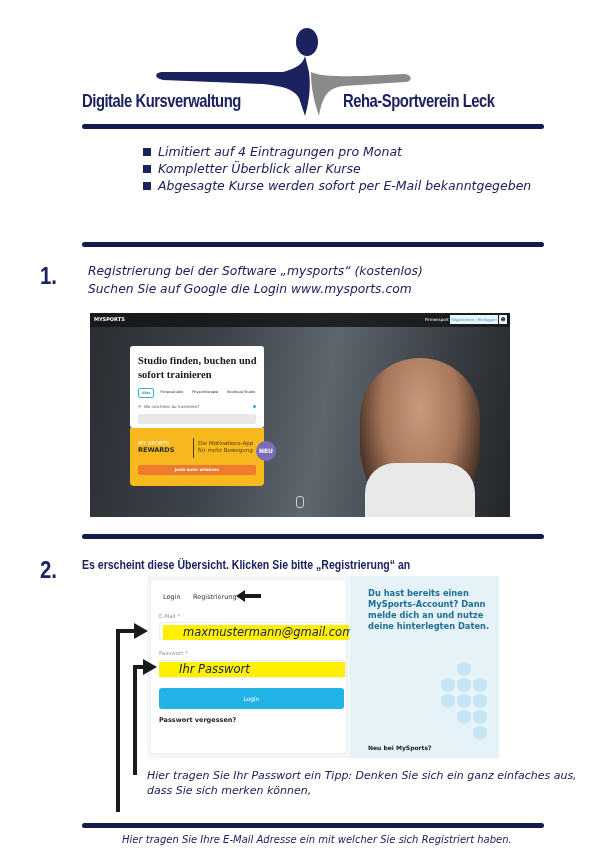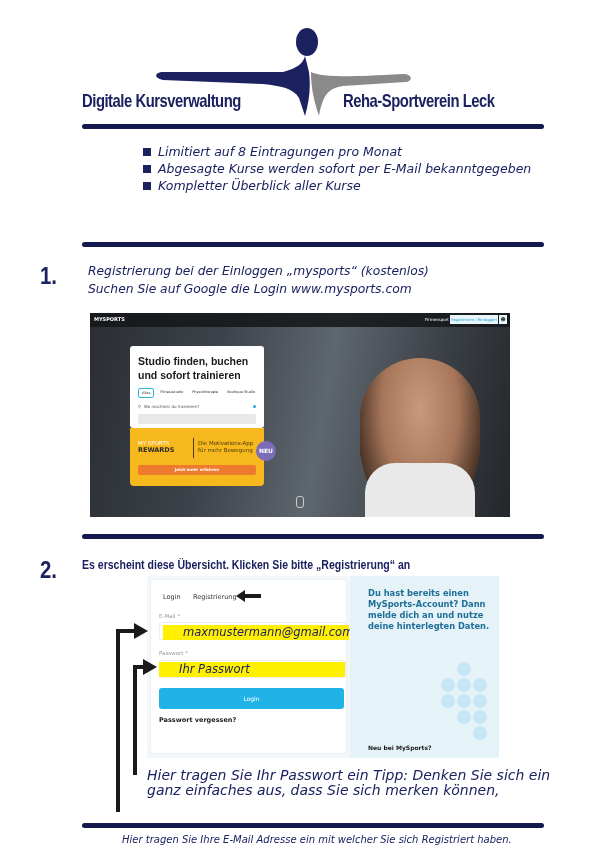--- a/index.html
+++ b/index.html
@@ -12,21 +12,21 @@
   .bullets li .sq{display:inline-block;width:8px;height:8px;background:#1c2260;margin-right:7px;}
   .stepnum{position:absolute;font-family:"Liberation Sans",sans-serif;font-weight:bold;font-size:24px;color:#1c2260;transform:scaleX(0.85);transform-origin:left;}
   .italic{font-family:"DejaVu Sans",sans-serif;font-style:italic;font-size:12.3px;color:#1c2260;white-space:nowrap;}
   .condensed{font-family:"Liberation Sans",sans-serif;font-weight:bold;font-size:13.5px;color:#1c2260;transform:scaleX(0.78);transform-origin:left;white-space:nowrap;}
   
   .shot1{position:absolute;left:90px;top:313px;width:420px;height:204px;overflow:hidden;background:linear-gradient(100deg,#2a2e33 0%,#3d434a 30%,#5e666e 55%,#3a3f45 80%,#23272b 100%);}
   .shot1 .nav{position:absolute;left:0;top:0;right:0;height:14px;background:rgba(20,22,25,0.85);}
   .shot1 .woman{position:absolute;left:270px;top:45px;width:120px;height:170px;border-radius:60px 60px 20px 20px;background:radial-gradient(ellipse at 50% 30%,#c89a7c 0%,#a7765a 45%,#4b3426 75%,transparent 76%);}
   .shot1 .shirt{position:absolute;left:275px;top:150px;width:110px;height:60px;background:#e9e9e9;border-radius:30px 30px 0 0;}
   .card{position:absolute;left:40px;top:33px;width:134px;height:82px;background:#fff;border-radius:3px;}
-  .card h3{margin:0;position:absolute;left:8px;top:8px;font-family:Liberation Sans, sans-serif;font-weight:bold;font-size:10.5px;line-height:14px;color:#1a1a1a;}
+  .card h3{margin:0;position:absolute;left:8px;top:8px;font-family:Liberation Serif, serif;font-weight:bold;font-size:10.5px;line-height:14px;color:#1a1a1a;}
   .chips{position:absolute;left:8px;top:42px;display:flex;gap:3px;}
   .chip{font-size:3.5px;padding:2px 3px;border-radius:2px;color:#333;}
   .chip.active{border:1px solid #30b5d8;}
   .search{position:absolute;left:8px;top:56px;width:118px;height:9px;font-size:4px;color:#555;display:flex;align-items:center;}
   .search .dot{margin-left:auto;width:3px;height:3px;border-radius:50%;background:#27a6e0;}
   .searchbtn{position:absolute;left:8px;top:68px;width:118px;height:10px;background:#e8e8e8;border-radius:2px;}
   .rewards{position:absolute;left:40px;top:115px;width:134px;height:58px;background:#f7b81e;border-radius:0 0 4px 4px;}
   .rewards .logo{position:absolute;left:8px;top:12px;font-size:5.5px;color:#fff;line-height:7px;font-weight:normal;}
   .rewards .logo b{color:#2b2b2b;display:block;font-size:6.5px;}
   .rewards .sep{position:absolute;left:63px;top:10px;width:1px;height:20px;background:#4a3b10;}
@@ -60,35 +60,35 @@
     <path d="M168 44 C178 48 190 50 260 46 C270 46 270 54 262 54 L200 58 C186 60 180 66 176 88 C170 70 168 58 168 44 Z" fill="#8a8a8a"></path>
   </svg>
   <div class="title" style="left:82px;top:90px">Digitale Kursverwaltung</div>
   <div class="title" style="left:343px;top:90px">Reha-Sportverein Leck</div>
 </div>
 <div class="rule" style="left:82px;top:124px;width:462px"></div>
 
 <ul class="bullets">
   <li>
       <span class="sq"></span>
-      <span>Limitiert auf 8 Eintragungen pro Monat</span>
+      <span>Limitiert auf 4 Eintragungen pro Monat</span>
+    </li>
+  <li>
+      <span class="sq"></span>
+      <span>Kompletter Überblick aller Kurse</span>
     </li>
   <li>
       <span class="sq"></span>
       <span>Abgesagte Kurse werden sofort per E-Mail bekanntgegeben</span>
     </li>
-  <li>
-      <span class="sq"></span>
-      <span>Kompletter Überblick aller Kurse</span>
-    </li>
 </ul>
 <div class="rule" style="left:82px;top:242px;width:462px"></div>
 
 <div class="stepnum" style="left:40px;top:262px">1.</div>
-<div class="abs italic" style="left:88px;top:264px">Registrierung bei der Einloggen „mysports“ (kostenlos)</div>
+<div class="abs italic" style="left:88px;top:264px">Registrierung bei der Software „mysports“ (kostenlos)</div>
 <div class="abs italic" style="left:88px;top:282px">Suchen Sie auf Google die Login www.mysports.com</div>
 
 <div class="shot1">
   <div class="nav">
     <span class="abs" style="left:4px;top:3px;font-size:5px;color:#fff;font-weight:bold">MYSPORTS</span>
     <span class="abs" style="left:335px;top:4px;font-size:4px;color:#fff">Firmensport</span>
     <span class="abs" style="left:360px;top:2px;width:48px;height:9px;background:#e8f6fb;font-size:3.8px;color:#1a9cd3;line-height:9px;text-align:center;white-space:nowrap;overflow:hidden">Registrieren / Einloggen</span>
     <span class="abs" style="left:409px;top:2px;width:8px;height:9px;background:#e8f6fb;font-size:5px;text-align:center;line-height:9px;color:#333">☻</span>
   </div>
   <div class="woman"></div>
@@ -167,15 +167,15 @@
     </svg>
 </div>
 <div>
   <div class="bar" style="left:133px;top:665px;width:4px;height:110px"></div>
   <div class="bar" style="left:133px;top:665px;width:12px;height:4px"></div>
   <svg class="abs" style="left:143px;top:659px" width="14" height="16" viewBox="0 0 14 16">
       <path d="M0 0 L14 8 L0 16 Z" fill="#1a1a1a"></path>
     </svg>
 </div>
 
-<div class="abs italic" style="left:147px;top:768px;width:430px;white-space:normal;font-size:14px;line-height:15px">Hier tragen Sie Ihr Passwort ein Tipp: Denken Sie sich ein ganz einfaches aus, dass Sie sich merken können,</div>
+<div class="abs italic" style="left:147px;top:768px;width:430px;white-space:normal;font-size:11px;line-height:15px">Hier tragen Sie Ihr Passwort ein Tipp: Denken Sie sich ein ganz einfaches aus, dass Sie sich merken können,</div>
 <div class="abs italic" style="left:122px;top:834px;font-size:10px">Hier tragen Sie Ihre E-Mail Adresse ein mit welcher Sie sich Registriert haben.</div>
 <div class="rule" style="left:82px;top:823px;width:462px"></div>
 
 </body></html>

